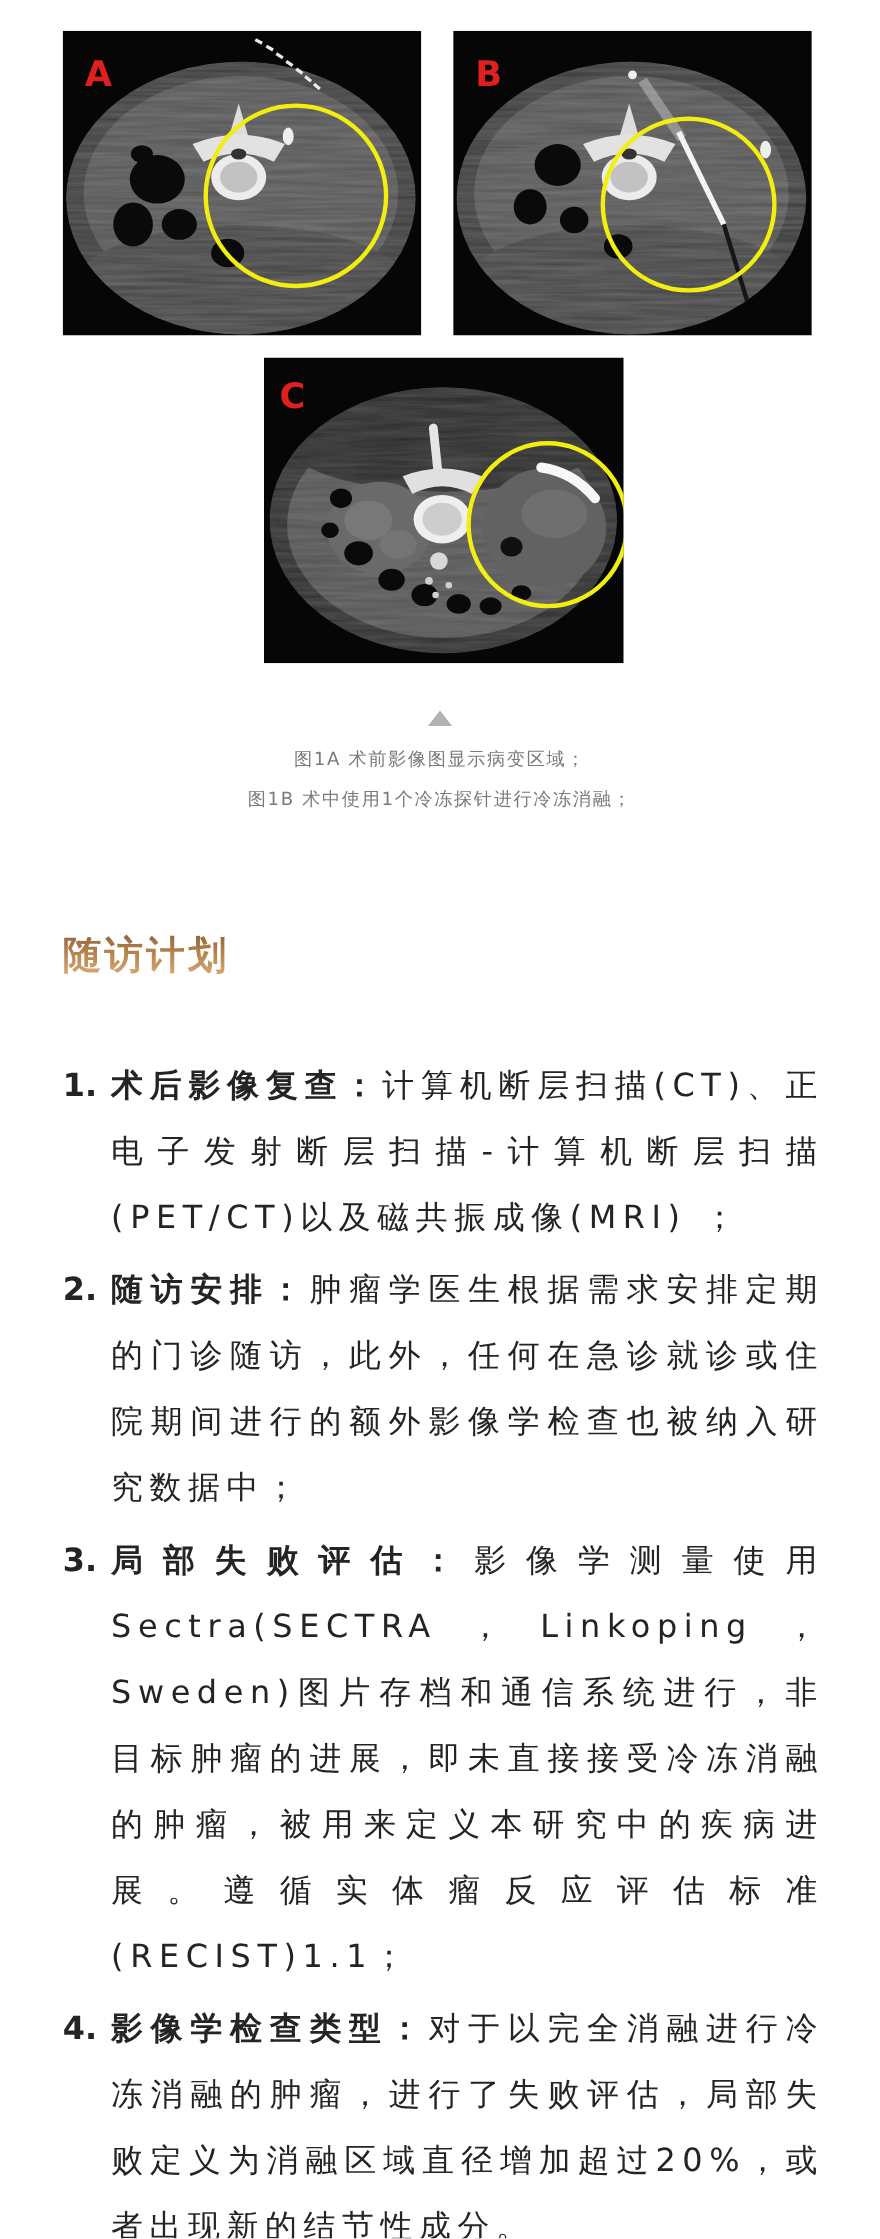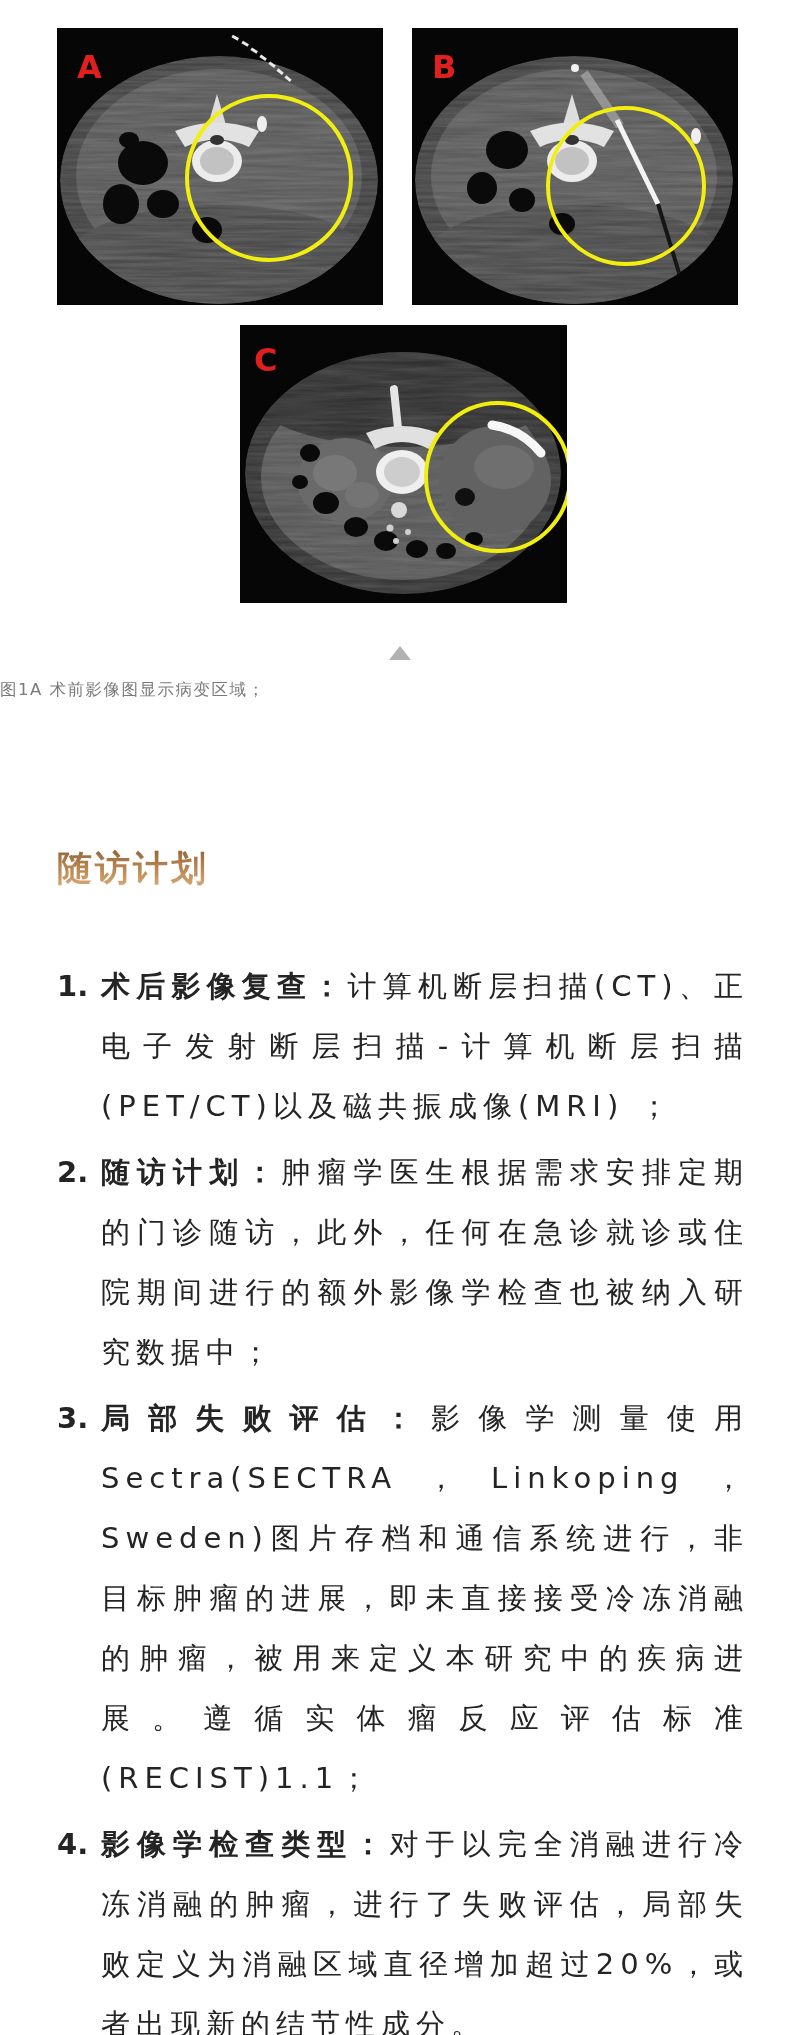--- a/index.html
+++ b/index.html
@@ -30,21 +30,21 @@
     border-right: 11px solid transparent;
     border-bottom: 14px solid #b2b2b2;
   }
 
   
   .captions {
     position: absolute;
     top: 671px;
     left: 0;
     width: 800px;
-    text-align: left;
+    text-align: center;
     color: #7a7a7a;
     font-size: 16.5px;
     line-height: 37px;
     letter-spacing: 1.5px;
   }
 
   
   .heading {
     position: absolute;
     top: 845px;
@@ -232,34 +232,35 @@
       </g>
       <ellipse cx="258" cy="152" rx="72" ry="74" fill="none" stroke="#f2ee10" stroke-width="4"></ellipse>
       <text x="14" y="46" fill="#e01f1f" font-size="32" font-weight="bold" font-family="DejaVu Sans, sans-serif">C</text>
     </svg>
   </div>
 
   <div class="marker"></div>
 
   <div class="captions">
     <div>图1A 术前影像图显示病变区域；</div>
+    <div>图1B 术中使用1个冷冻探针进行冷冻消融；</div>
   </div>
 
   <div class="heading">随访计划</div>
 
   <div class="list">
 
     <div class="item">
       <span class="num">1.</span>
       <div class="content"><b>术后影像复查：</b><span>计算机断层扫描(CT)、正电子发射断层扫描-计算机断层扫描(PET/CT)以及磁共振成像(MRI) ；</span></div>
     </div>
 
     <div class="item">
       <span class="num">2.</span>
-      <div class="content"><b>随访计划：</b><span>肿瘤学医生根据需求安排定期的门诊随访，此外，任何在急诊就诊或住院期间进行的额外影像学检查也被纳入研究数据中；</span></div>
+      <div class="content"><b>随访安排：</b><span>肿瘤学医生根据需求安排定期的门诊随访，此外，任何在急诊就诊或住院期间进行的额外影像学检查也被纳入研究数据中；</span></div>
     </div>
 
     <div class="item">
       <span class="num">3.</span>
       <div class="content"><b>局部失败评估：</b><span>影像学测量使用Sectra(SECTRA，Linkoping，Sweden)图片存档和通信系统进行，非目标肿瘤的进展，即未直接接受冷冻消融的肿瘤，被用来定义本研究中的疾病进展。遵循实体瘤反应评估标准(RECIST)1.1；</span></div>
     </div>
 
     <div class="item">
       <span class="num">4.</span>
       <div class="content"><b>影像学检查类型：</b><span>对于以完全消融进行冷冻消融的肿瘤，进行了失败评估，局部失败定义为消融区域直径增加超过20%，或者出现新的结节性成分。</span></div>

